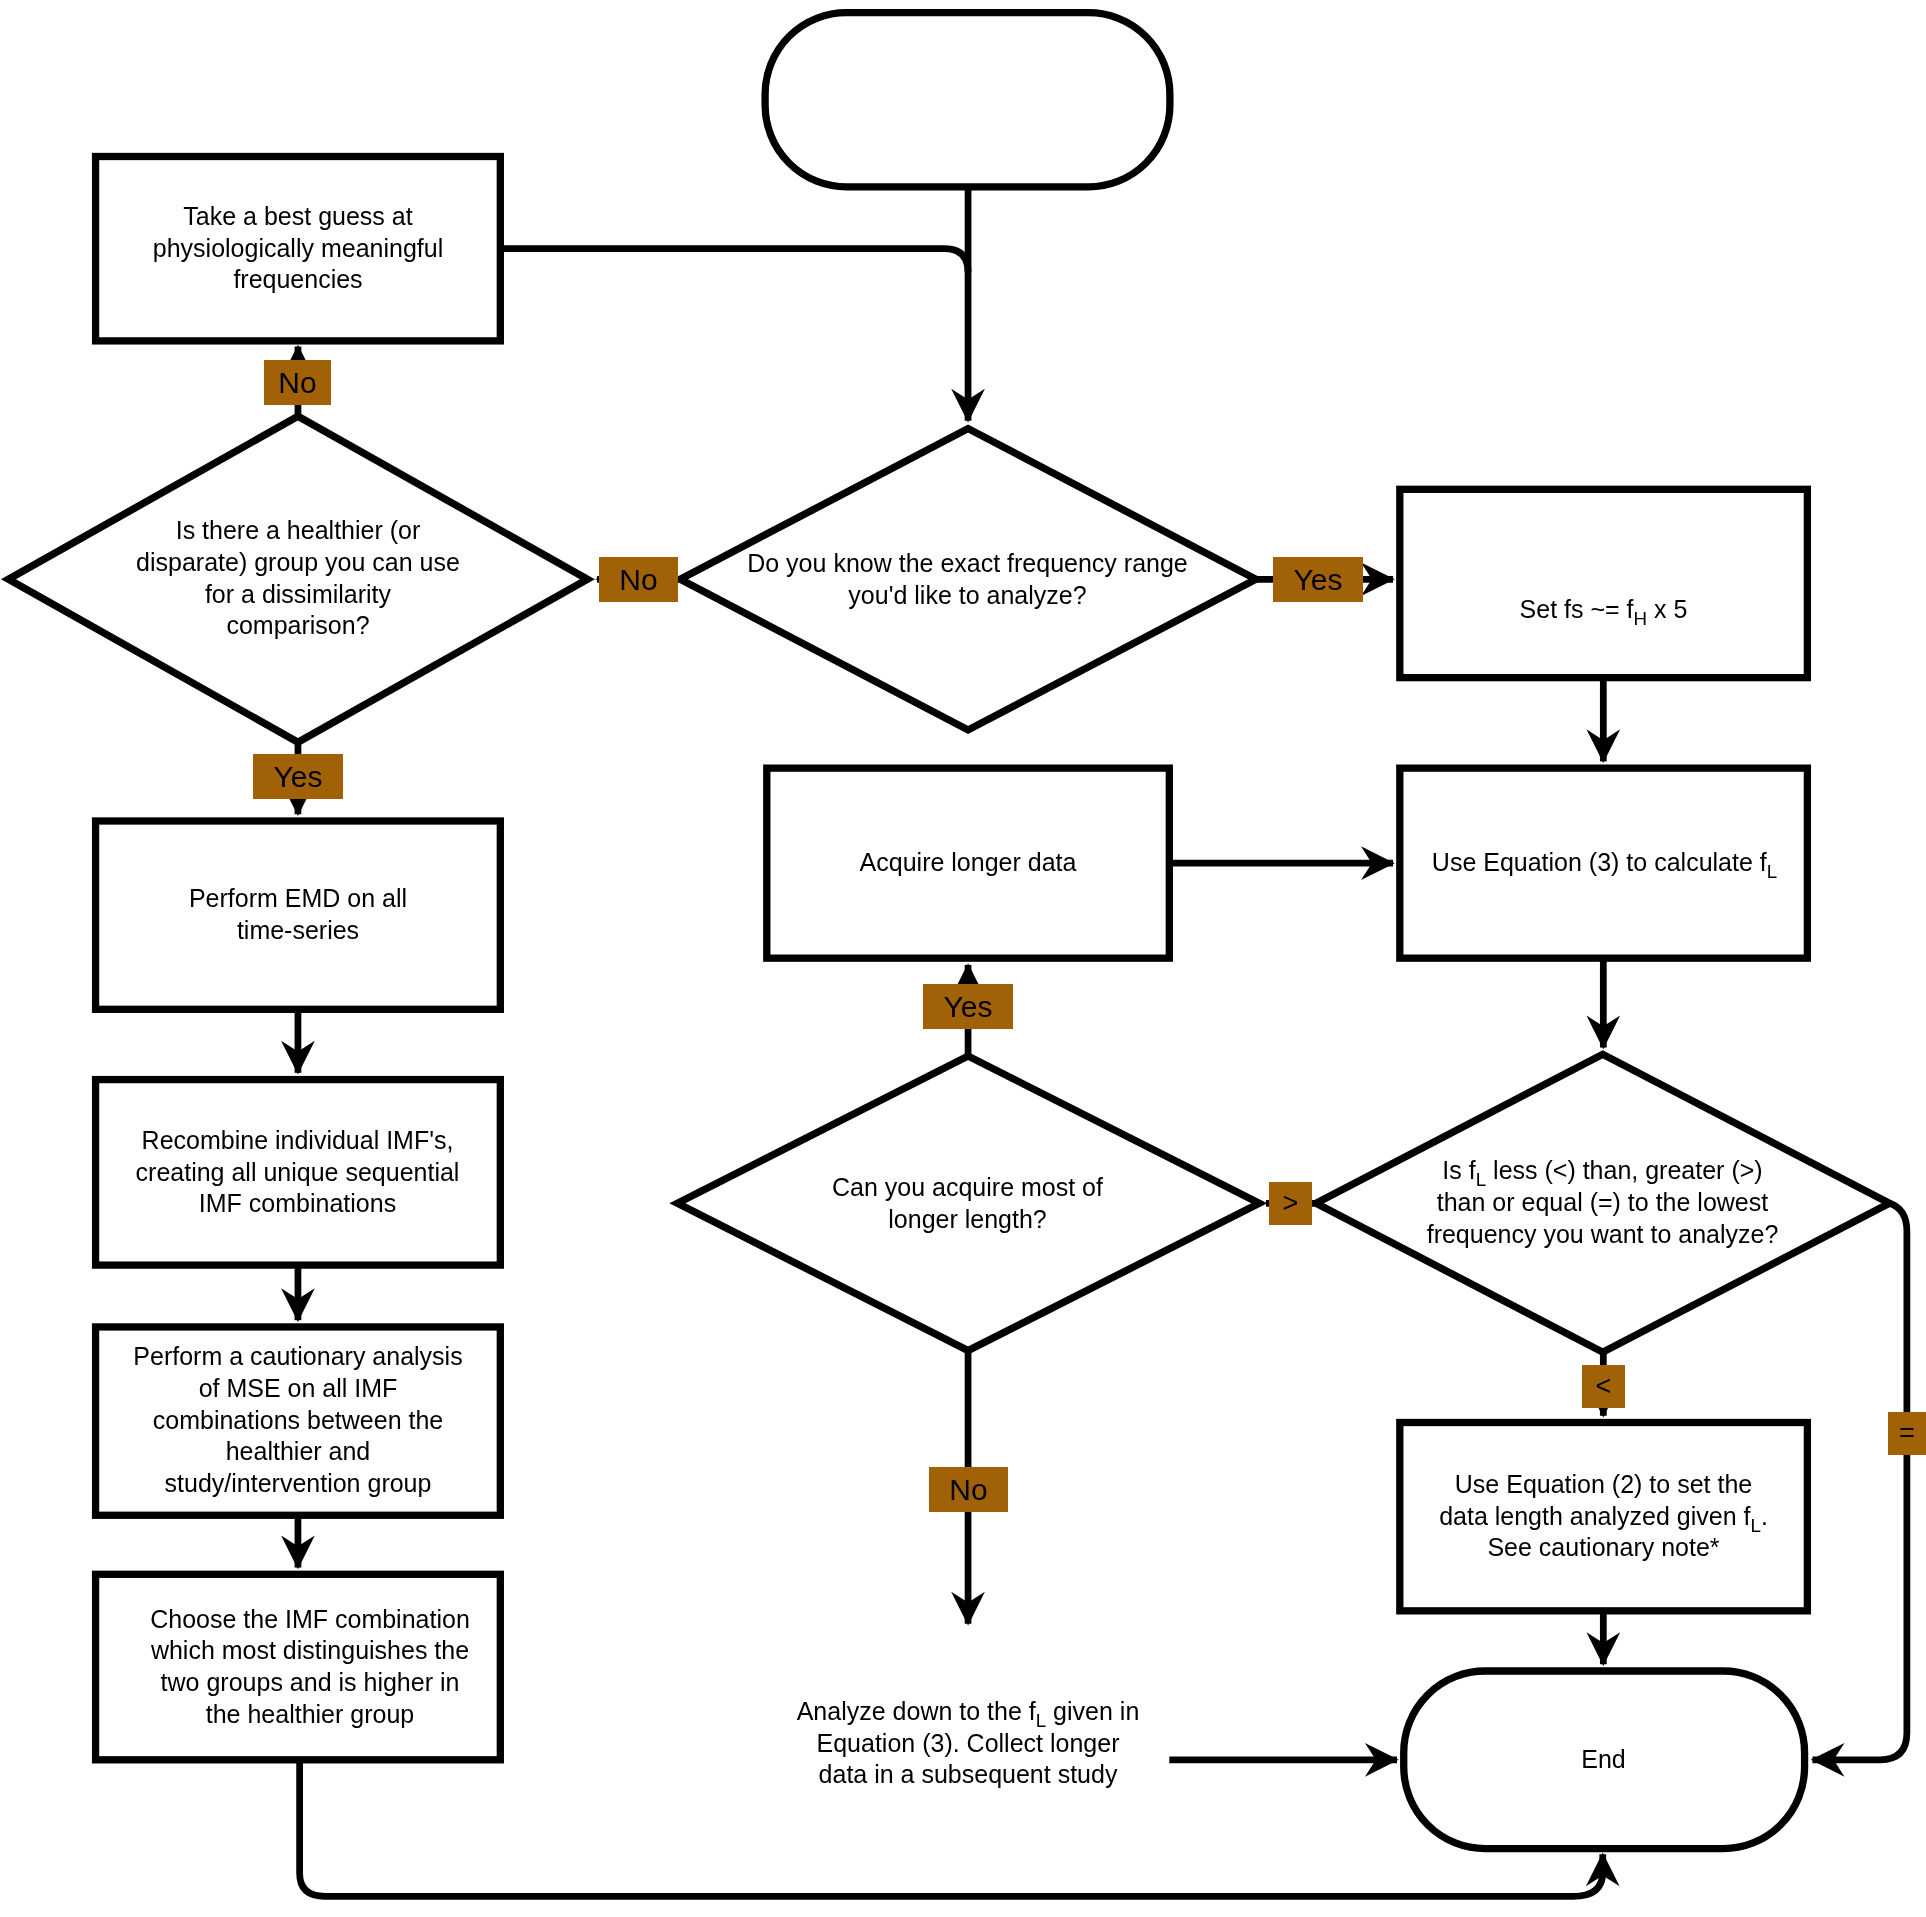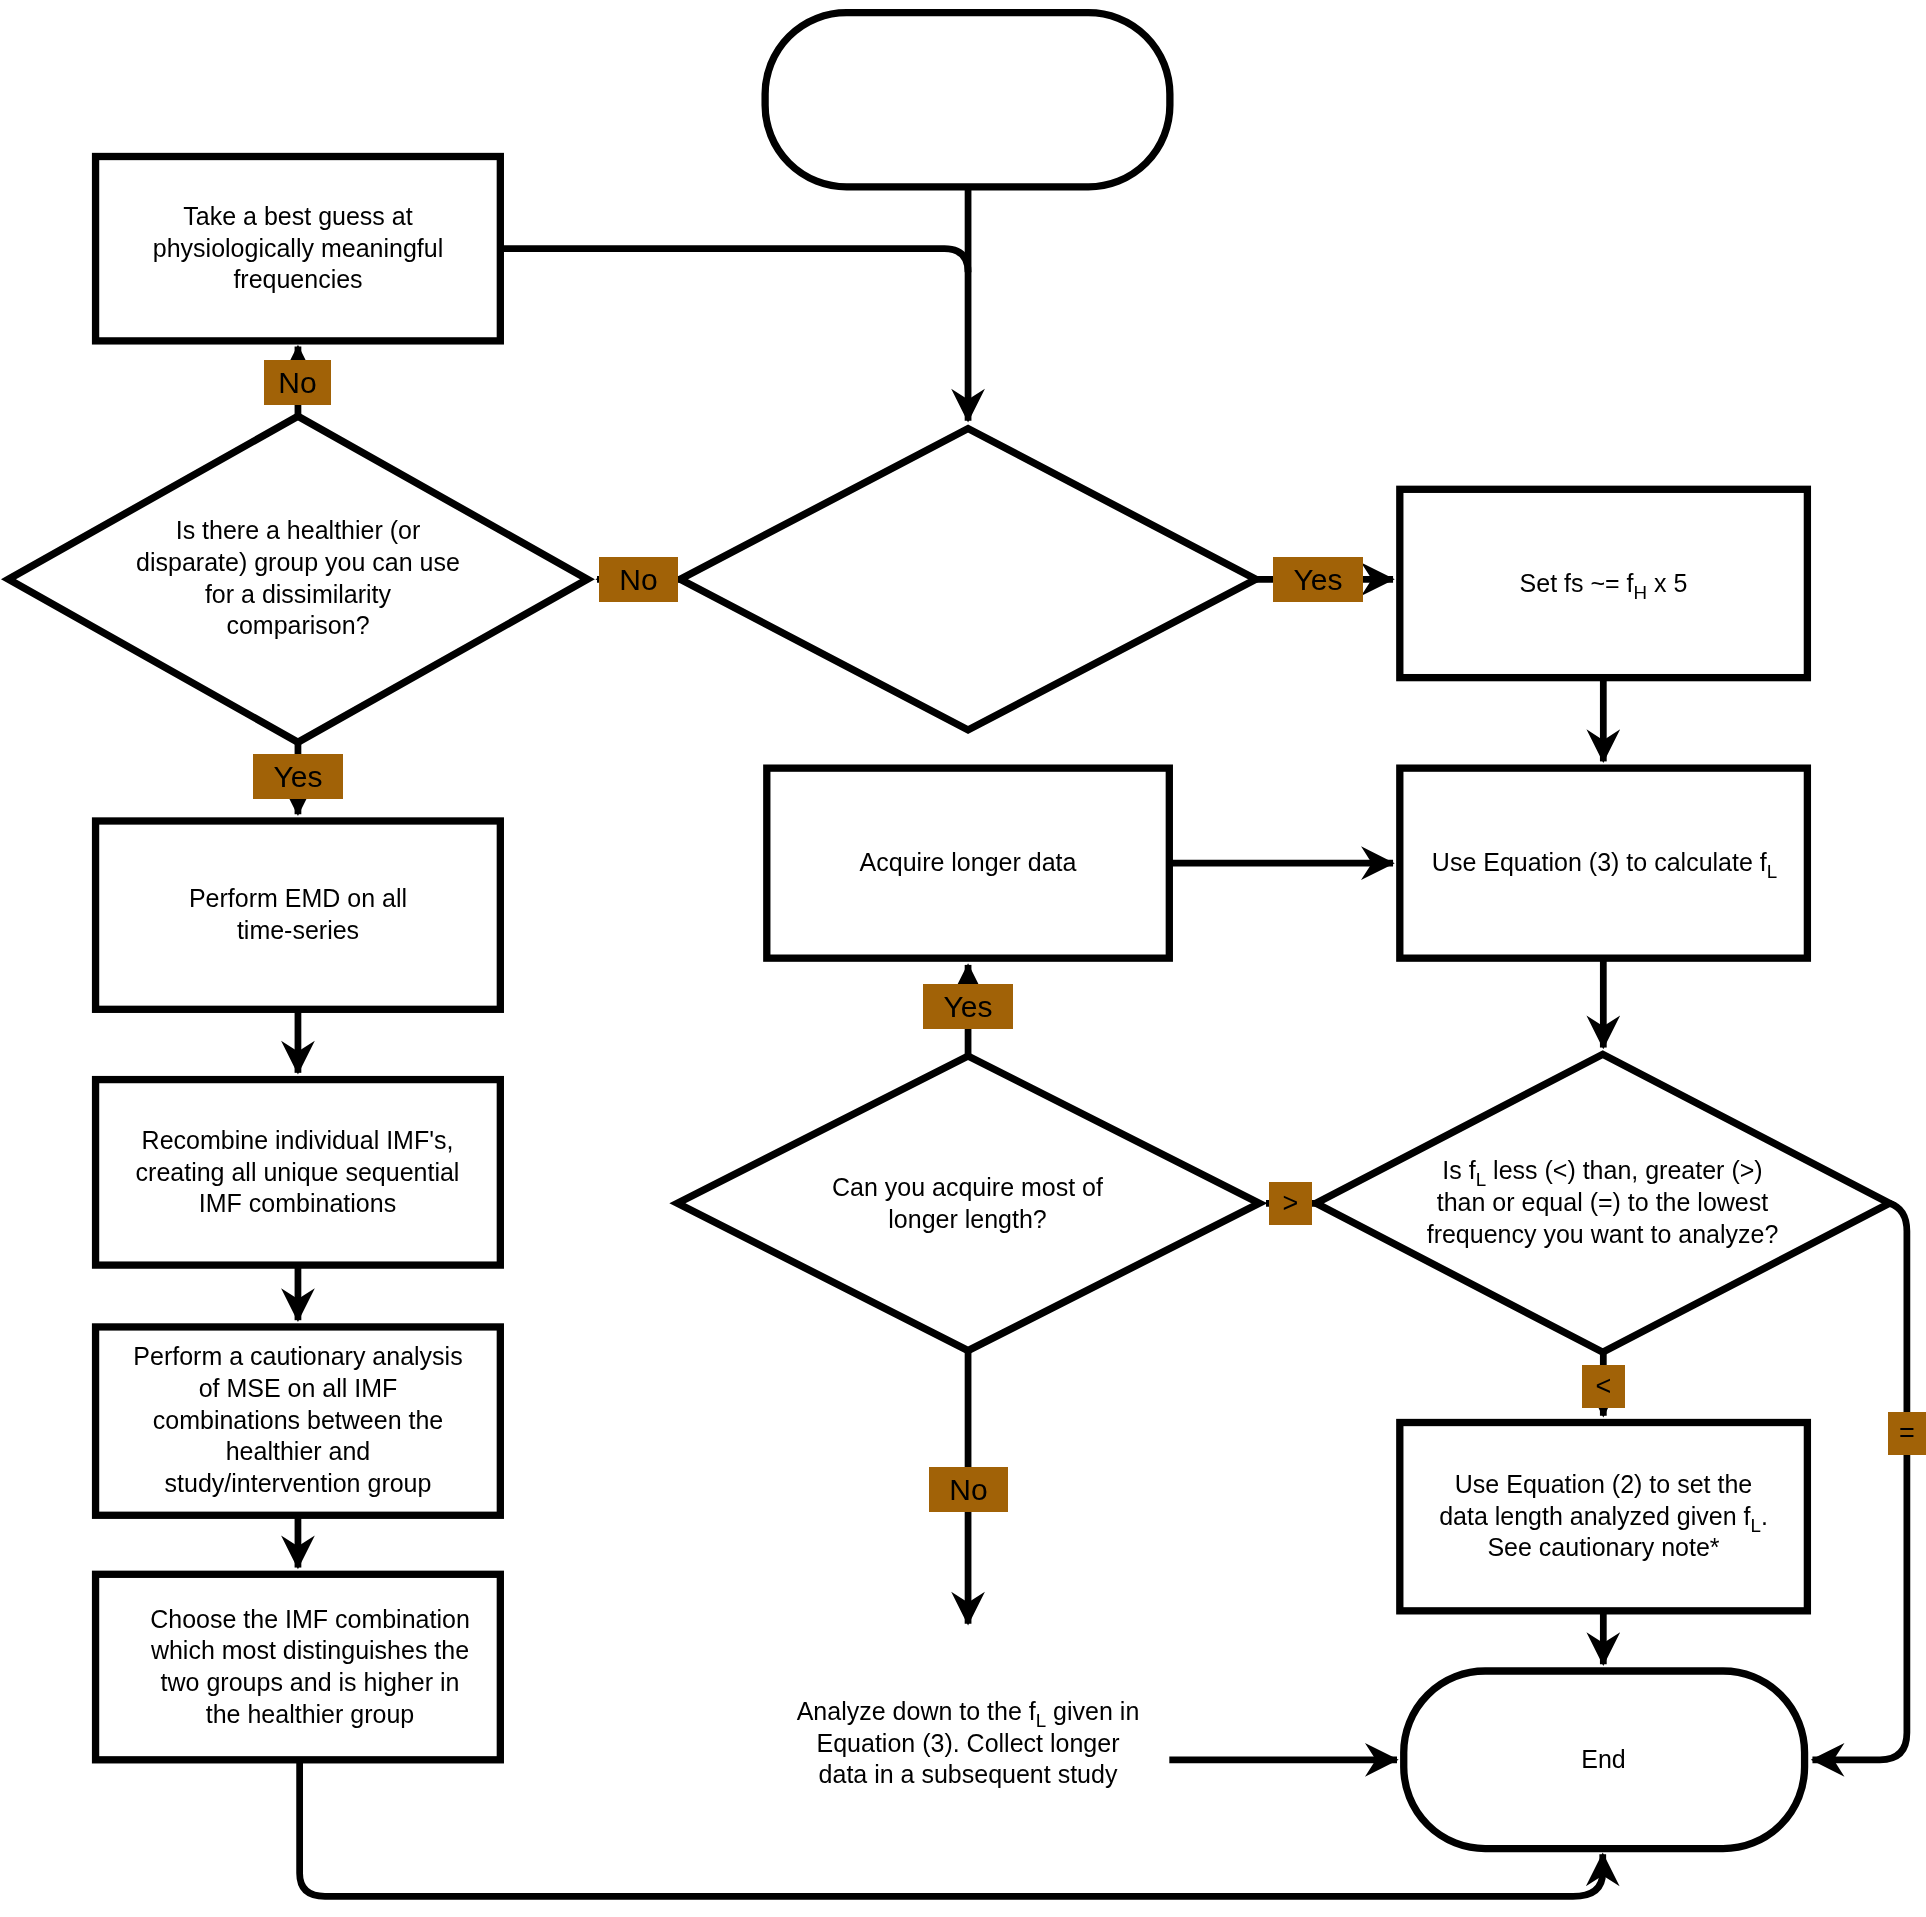--- a/index.html
+++ b/index.html
@@ -97,22 +97,26 @@
 frequencies</div>
   </div>
 
   <div class="node-label" style="left:101px;top:483px;width:394px;height:191px;">
     <div class="txt">Is there a healthier (or
 disparate) group you can use
 for a dissimilarity
 comparison?</div>
   </div>
 
-
-  <div class="node-label" style="left:1411px;top:498px;width:385px;height:171px;">
+  <div class="node-label" style="left:726px;top:495px;width:483px;height:169px;">
+    <div class="txt">Do you know the exact frequency range
+you'd like to analyze?</div>
+  </div>
+
+  <div class="node-label" style="left:1411px;top:524px;width:385px;height:171px;">
     <div class="txt rich"><span>Set fs ~= f</span><sub>H</sub><span> x 5</span></div>
   </div>
 
   <div class="node-label" style="left:778px;top:776px;width:380px;height:174px;">
     <div class="txt">Acquire longer data</div>
   </div>
 
   <div class="node-label" style="left:1430px;top:776px;width:349px;height:174px;">
     <div class="txt rich"><span>Use Equation (3) to calculate f</span><sub>L</sub><span></span></div>
   </div>

